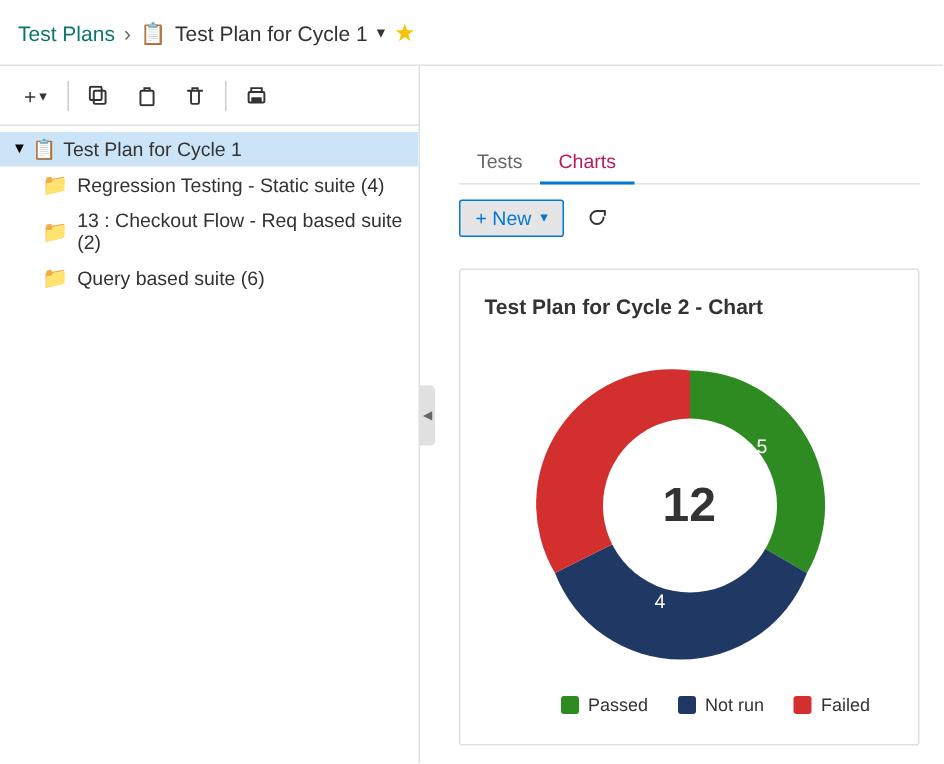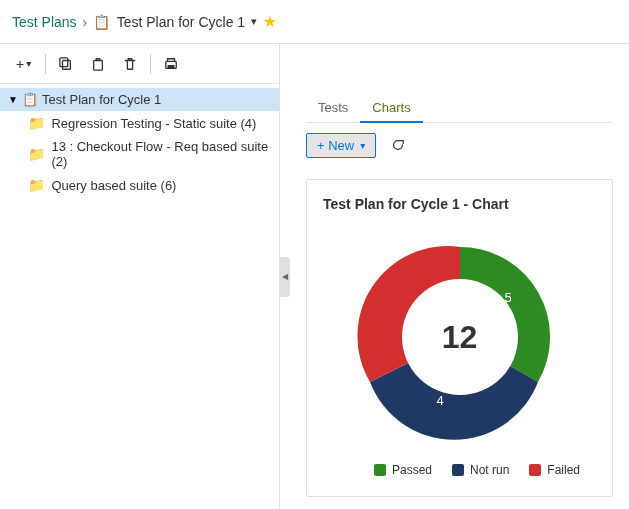--- a/index.html
+++ b/index.html
@@ -166,21 +166,21 @@
     .tab {
       padding: 6px 12px;
       cursor: pointer;
       font-size: 13px;
       color: #666;
       border-bottom: 2px solid transparent;
       margin-bottom: -1px;
       margin-top: 40px;
     }
     .tab.active {
-      color: #4d7c0f;
+      color: #be185d;
       border-bottom: 2px solid #0078d4;
       font-weight: 500;
     }
 
     .chart-toolbar {
       display: flex;
       align-items: center;
       padding: 8px 16px;
       gap: 8px;
       flex-shrink: 0;
@@ -389,21 +389,21 @@
       </button>
       <button class="refresh-btn" title="Refresh">
         <svg width="14" height="14" viewBox="0 0 16 16" fill="none" stroke="currentColor" stroke-width="1.5">
           <path d="M13 8A5 5 0 1 1 8 3h3M11 3l3 0 0 3" stroke-linecap="round" stroke-linejoin="round"></path>
         </svg>
       </button>
     </div>
 
     <div class="chart-area">
       <div class="chart-card">
-        <div class="chart-title">Test Plan for Cycle 1 - Chart</div>
+        <div class="chart-title">Test Plan for Cycle 2 - Chart</div>
         <div class="chart-container">
           <div class="donut-wrapper">
             <svg width="220" height="220" viewBox="0 0 220 220">
 
               <path d="M110,110 L110,20 A90,90 0 0,1 188.0,155 Z" fill="#2d8b22"></path>
 
               <path d="M110,110 L188.0,155 A90,90 0 0,1 20,155 Z" fill="#1f3864"></path>
 
               <path d="M110,110 L20,155 A90,90 0 0,1 110,20 Z" fill="#d32f2f"></path>
 

